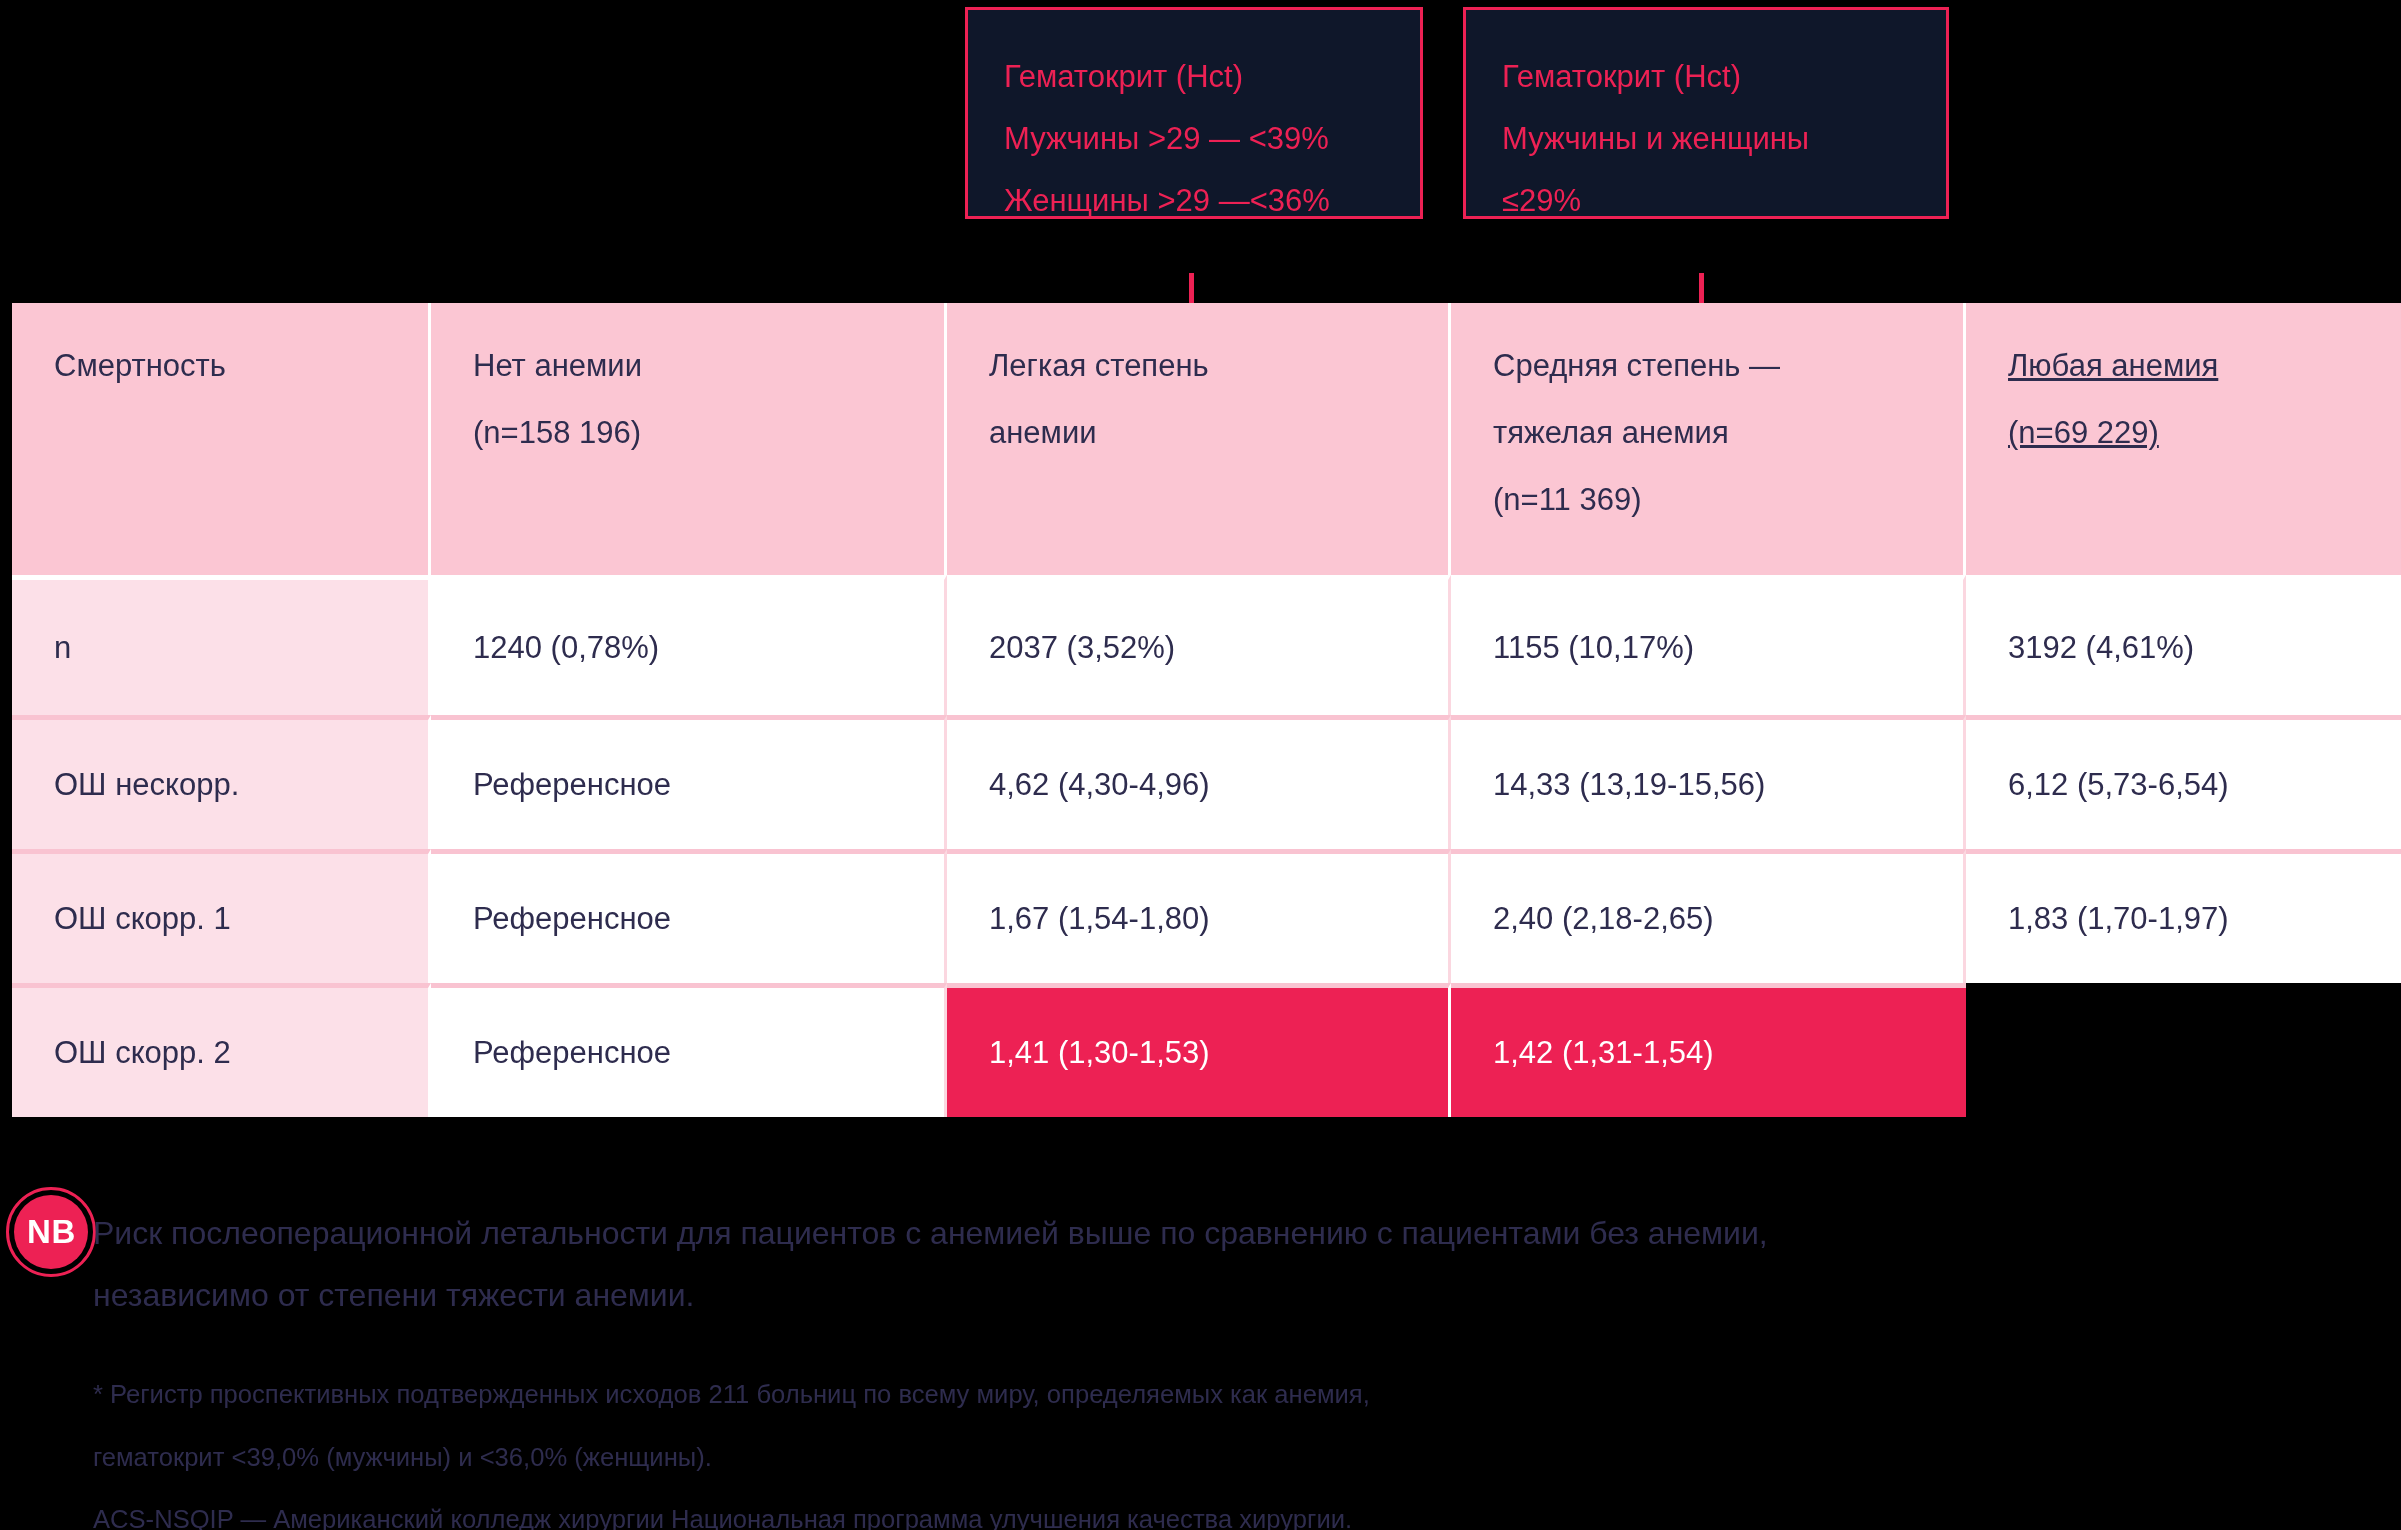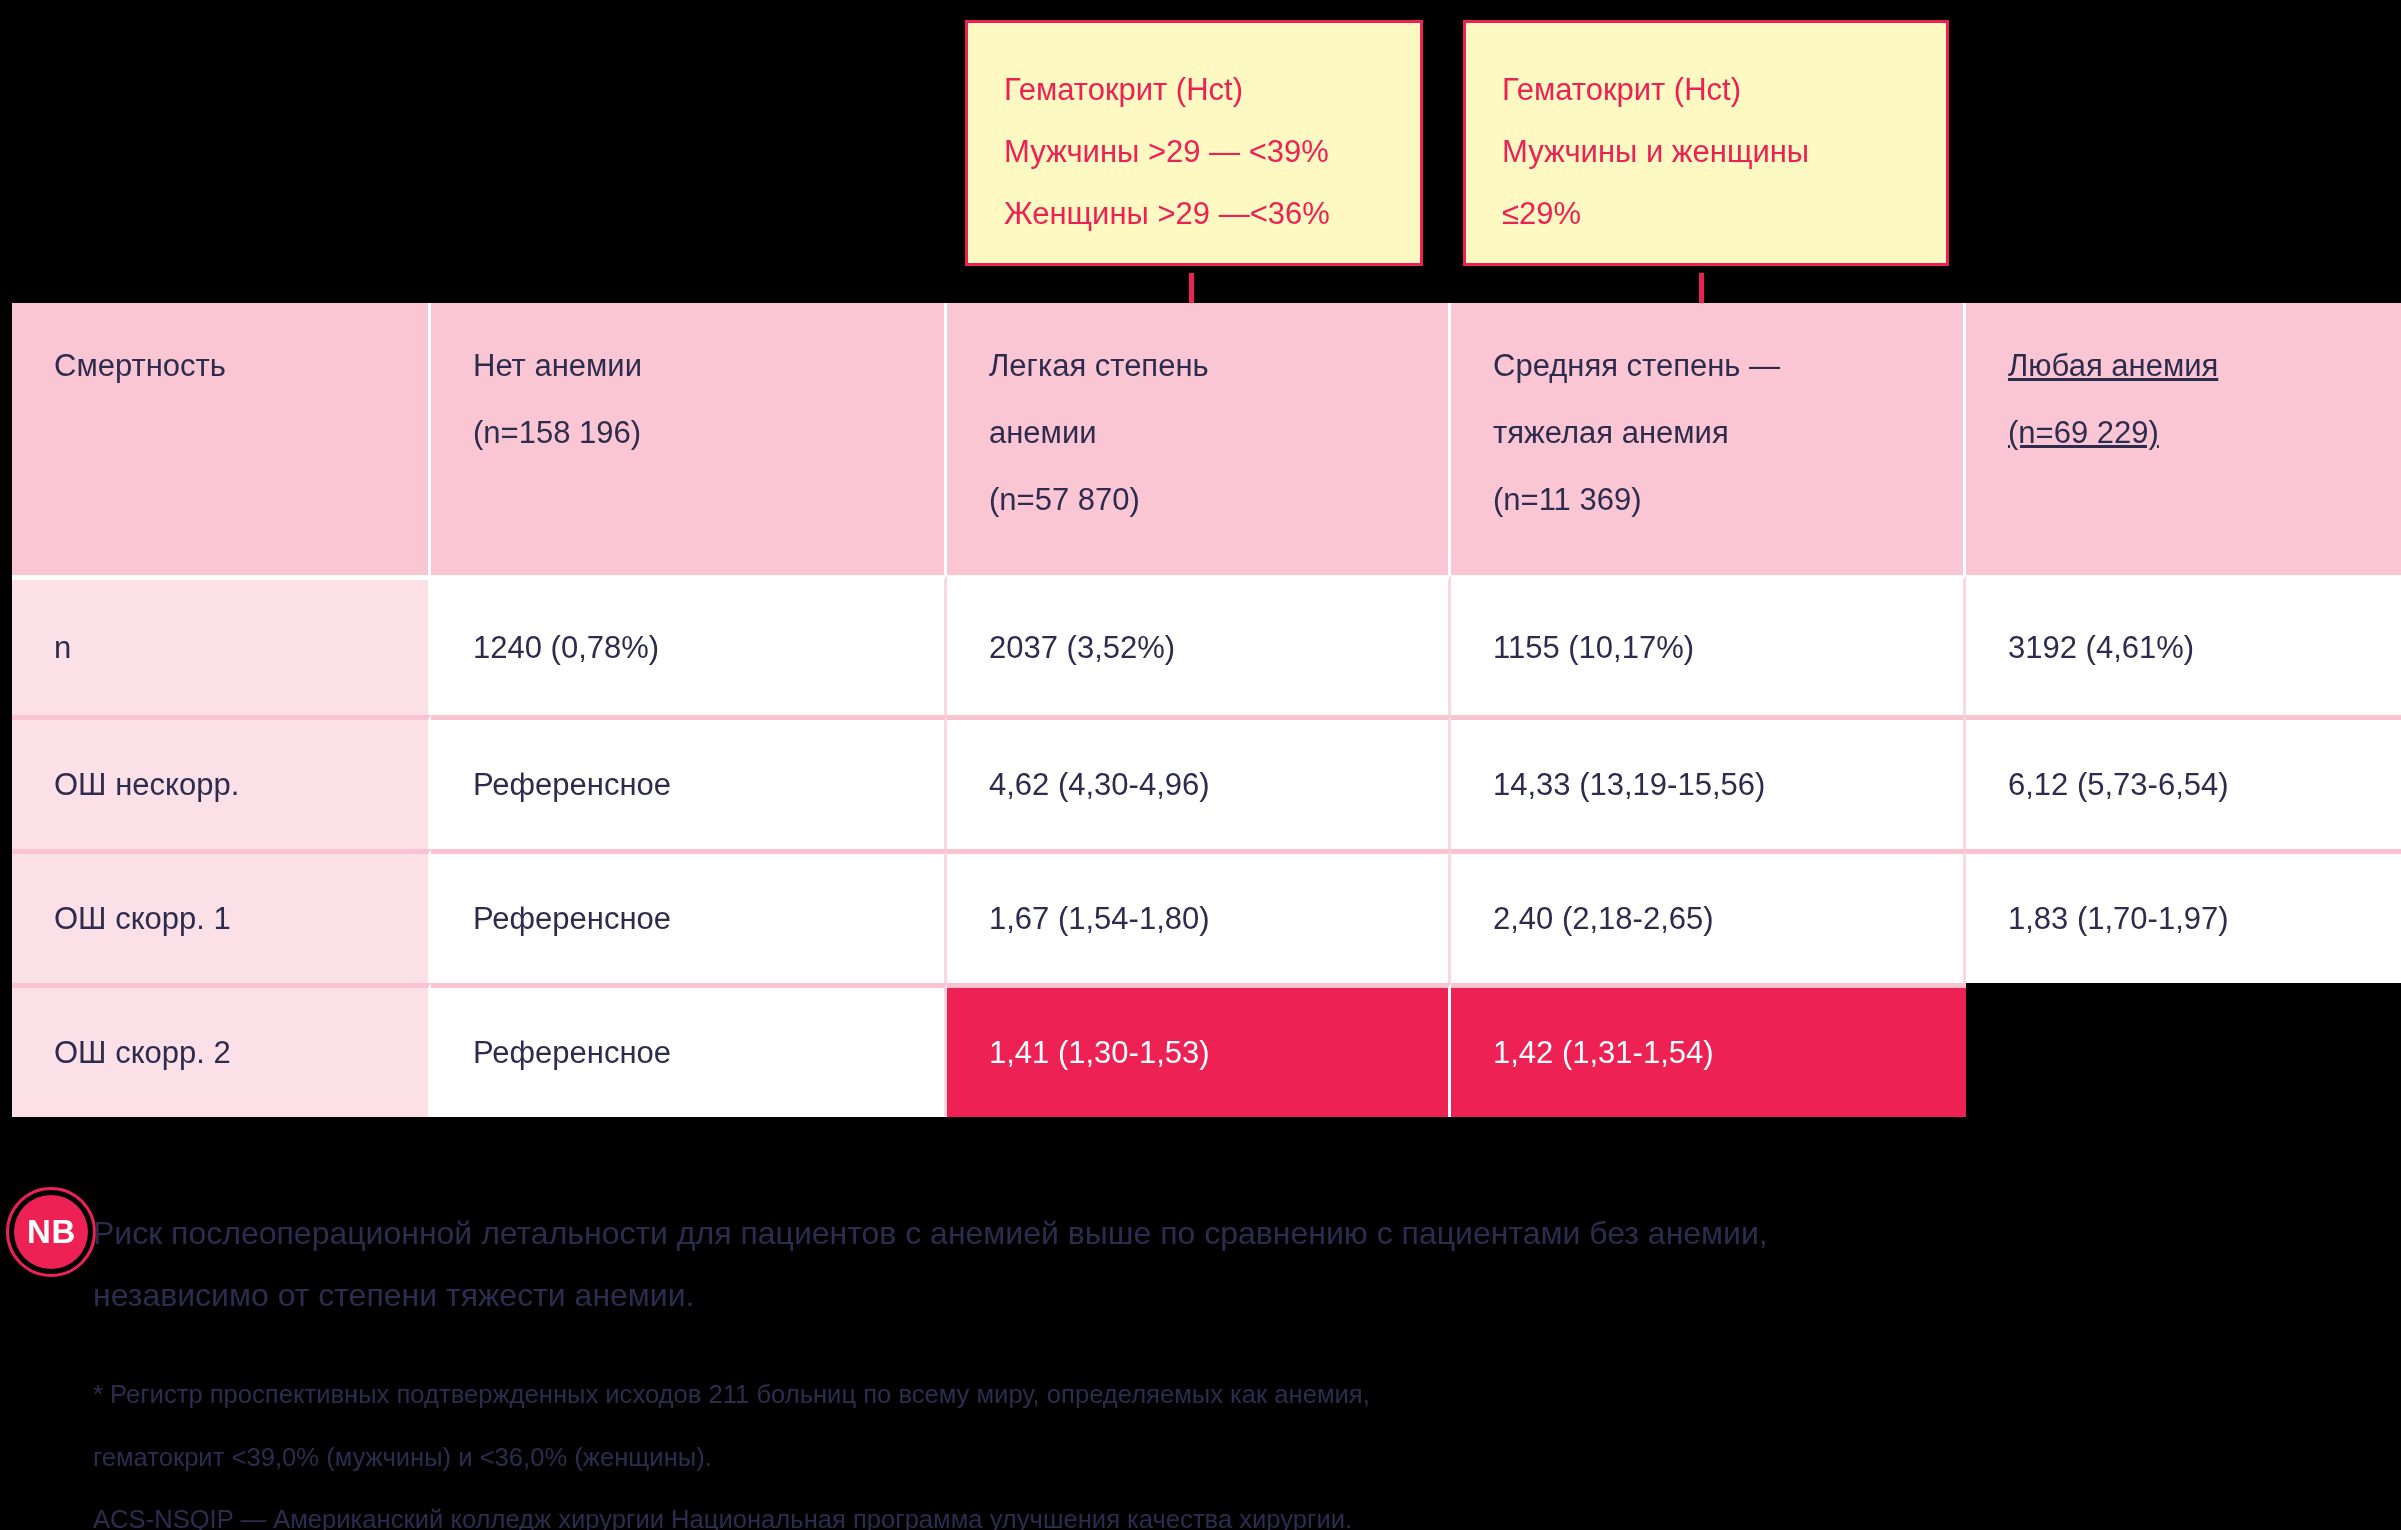--- a/index.html
+++ b/index.html
@@ -9,23 +9,23 @@
     height: 1531px;
     background: var(--background, #000);
     overflow: hidden;
     font-family: "Liberation Sans", sans-serif;
     color: var(--text-navy, #2E2C4E);
   }
 
   
   .callout {
     position: absolute;
-    top: 20px;
-    height: 246px;
-    background: #fef9c3;
+    top: 7px;
+    height: 212px;
+    background: #0f172a;
     border: 3.8px solid var(--accent, #ED2154);
     box-sizing: border-box;
     padding: 36px 12.8px 0 36px;
     color: var(--accent, #ED2154);
     font-size: 31px;
     line-height: 62px;
   }
   .callout.c1 { left: 965px; width: 458px; }
   .callout.c2 { left: 1463px; width: 486px; }
   .connector {
@@ -143,21 +143,20 @@
     <div class="th">
       <div>Смертность</div>
     </div>
     <div class="th">
       <div>Нет анемии</div>
       <div>(n=158 196)</div>
     </div>
     <div class="th">
       <div>Легкая степень</div>
       <div>анемии</div>
-      <div>(n=57 870)</div>
     </div>
     <div class="th">
       <div>Средняя степень —</div>
       <div>тяжелая анемия</div>
       <div>(n=11 369)</div>
     </div>
     <div class="th last">
       <div>Любая анемия</div>
       <div>(n=69 229)</div>
     </div>

